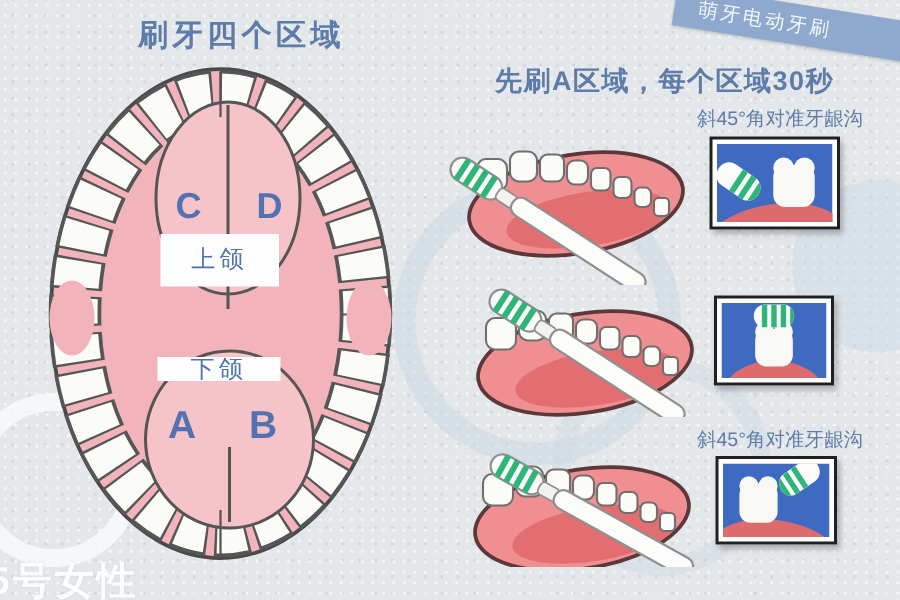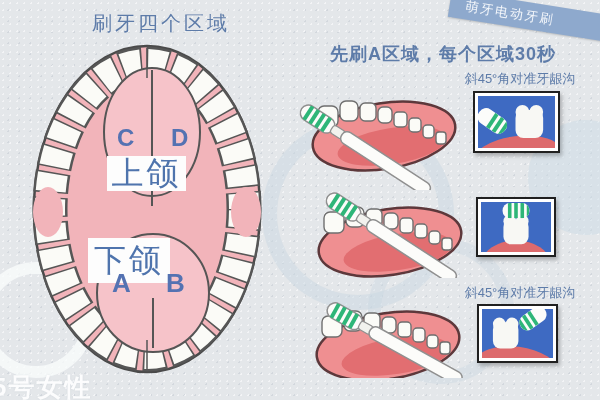--- a/index.html
+++ b/index.html
@@ -18,39 +18,39 @@
   .wm-ring2{left:368px;top:238px;width:120px;height:120px;border:13px solid #c9d8e2;opacity:.4;}
   .wm-blob{left:528px;top:120px;width:115px;height:115px;background:#ccdbe5;opacity:.5;}
   .wm-loop{left:-22px;top:262px;width:92px;height:92px;border:12px solid rgba(250,252,253,.85);opacity:.9;}
   .ribbon{
     position:absolute;left:452px;top:-10px;width:210px;height:27px;
     background:#8ea9cd;transform:rotate(9deg);transform-origin:left top;
     color:#f4f7fb;font-size:13px;line-height:27px;padding-left:16px;
     letter-spacing:2px;box-shadow:0 1px 2px rgba(0,0,0,.18);
   }
   .title{
-    position:absolute;left:92px;top:10px;font-size:20px;font-weight:400;
+    position:absolute;left:92px;top:10px;font-size:20px;font-weight:700;
     color:#5e7ca9;letter-spacing:3px;
   }
   .instruction{
     position:absolute;left:330px;top:42px;font-size:18px;font-weight:700;
     color:#5e7ca9;letter-spacing:1px;text-align:center;
   }
   .mouth-wrap{position:absolute;left:12px;top:40px;width:275px;height:352px;}
   .zone-letter{position:absolute;font-weight:600;color:#5472b2;}
   .zl-c{left:117px;top:124px;font-size:24px;}
   .zl-d{left:171px;top:124px;font-size:24px;}
   .zl-a{left:112px;top:268px;font-size:26px;}
   .zl-b{left:166px;top:268px;font-size:26px;}
   .jaw-box{
     position:absolute;background:#fdfdfd;display:flex;align-items:center;
-    justify-content:center;color:#4f74ad;font-size:32px;letter-spacing:3px;
+    justify-content:center;color:#4f74ad;font-size:16px;letter-spacing:3px;
   }
   .jb-upper{left:107px;top:156px;width:79px;height:35px;}
-  .jb-lower{left:88px;top:238px;width:82px;height:45px;justify-content:center;}
+  .jb-lower{left:105px;top:238px;width:82px;height:16px;justify-content:center;}
   .step-label{
     position:absolute;width:148px;text-align:center;font-size:13px;
     font-weight:400;color:#5e7ca9;
   }
   .sl-1{left:446px;top:70px;}
   .sl-2{left:446px;top:178px;}
   .sl-3{left:446px;top:284px;}
   .jaw-illo{position:absolute;}
   .ji-1{left:292px;top:72px;}
   .ji-2{left:294px;top:190px;}

